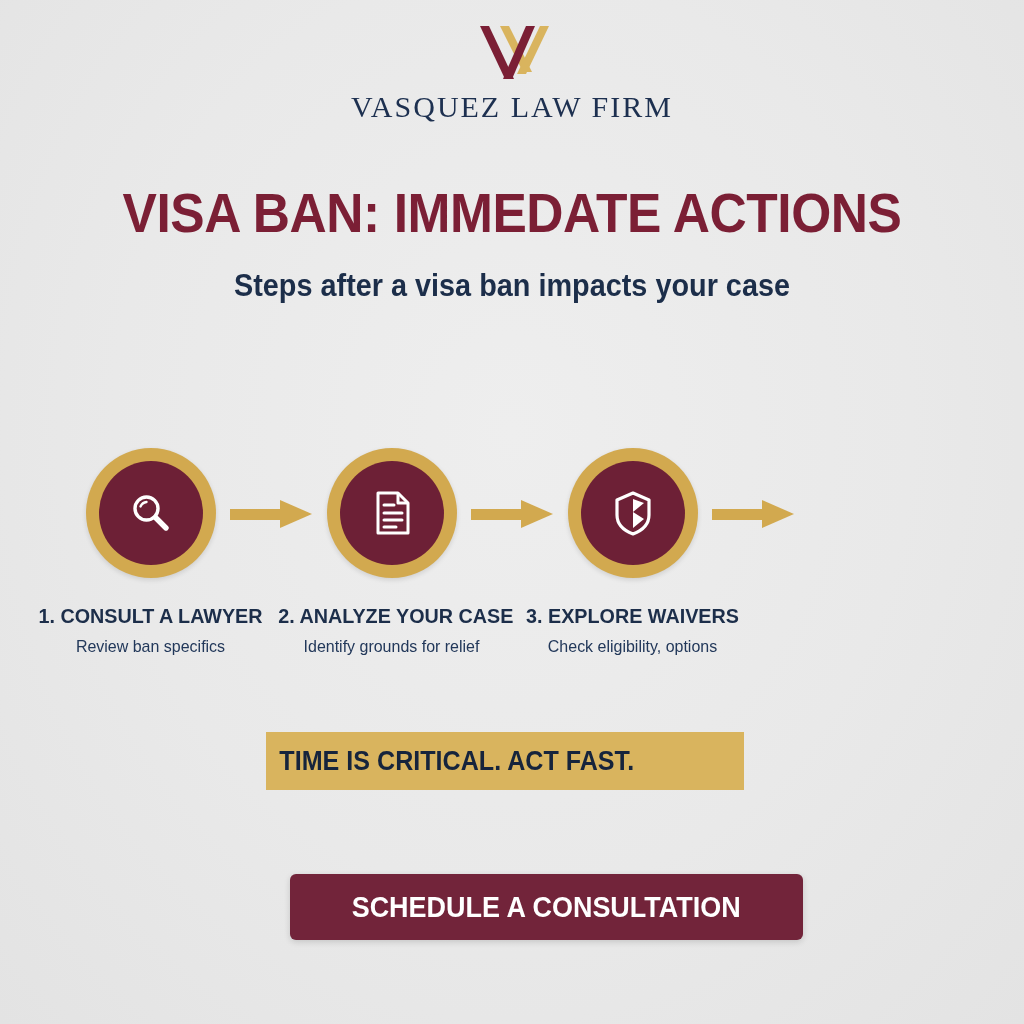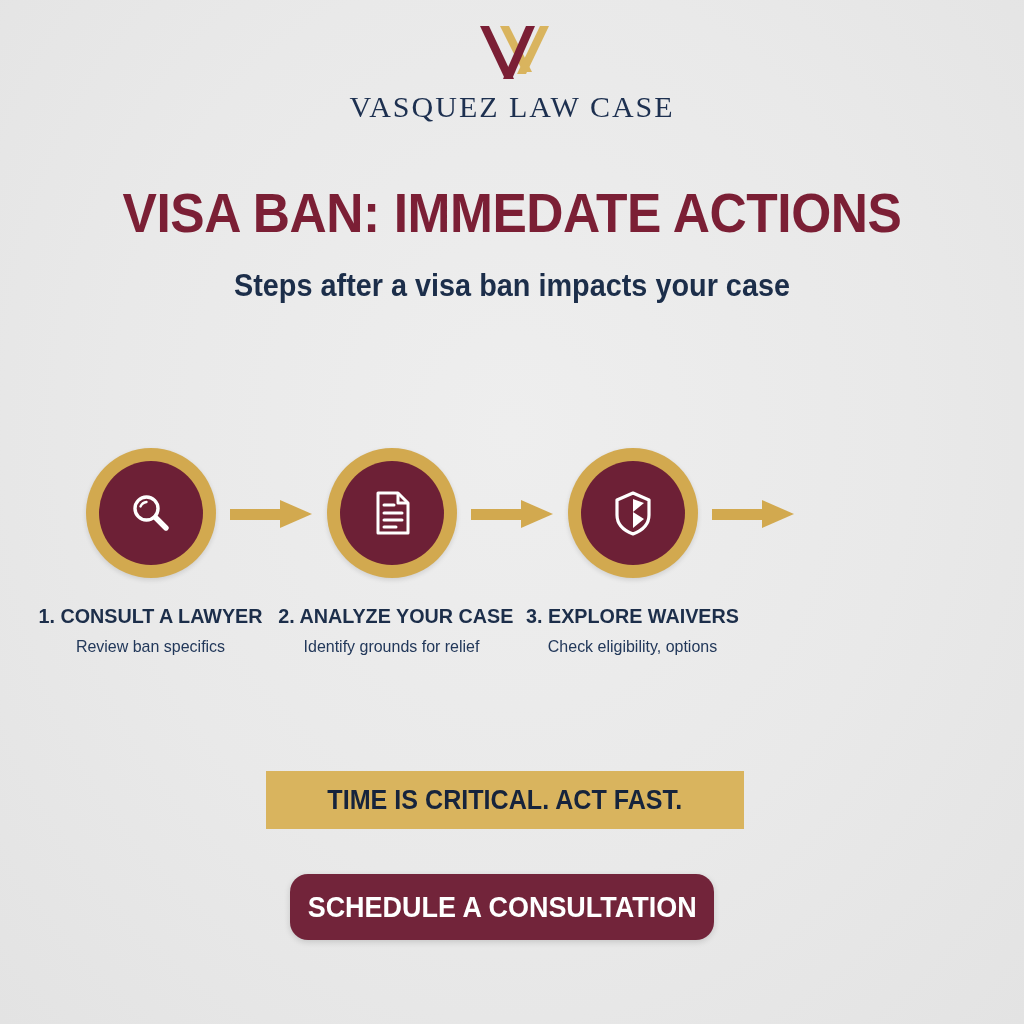--- a/index.html
+++ b/index.html
@@ -140,46 +140,46 @@
     width: 86px;
     height: 32px;
   }
   .arrow:nth-of-type(1) { left: 200px; }
   .arrow:nth-of-type(2) { left: 441px; }
   .arrow:nth-of-type(3) { left: 682px; }
 
   
   .urgency {
     position: absolute;
-    top: 771px;
+    top: 732px;
     left: 266px;
     width: 478px;
     height: 58px;
     background: #d9b45e;
     display: flex;
     align-items: center;
-    justify-content: center;
+    justify-content: flex-start;
   }
   .urgency-text {
     font-family: "Liberation Sans Narrow", "Liberation Sans", sans-serif;
     font-weight: 700;
     font-size: 27px;
     color: #16243c;
     transform: scaleX(0.93);
     white-space: nowrap;
   }
 
   .cta {
     position: absolute;
     top: 874px;
     left: 290px;
-    width: 424px;
+    width: 513px;
     height: 66px;
     background: #72243a;
-    border-radius: 18px;
+    border-radius: 6px;
     display: flex;
     align-items: center;
     justify-content: center;
     box-shadow: 0 2px 6px rgba(0,0,0,0.15);
     cursor: pointer;
   }
   .cta-text {
     font-family: "Liberation Sans Narrow", "Liberation Sans", sans-serif;
     font-weight: 700;
     font-size: 29px;
@@ -194,21 +194,21 @@
 <div id="poster">
 
   <div class="brand">
     <svg class="brand-mark" viewBox="0 0 92 62">
       <polygon points="14,4 23,4 48,57 39,57" fill="#7b1f35"></polygon>
       <polygon points="34,4 43,4 66,50 57,50" fill="#d9b45e"></polygon>
       <polygon points="52,4 61,4 39,57 30,57" fill="#7b1f35" opacity="0"></polygon>
       <polygon points="60,4 69,4 46,57 37,57" fill="#7b1f35"></polygon>
       <polygon points="74,4 83,4 60,52 51,52" fill="#d9b45e"></polygon>
     </svg>
-    <div class="brand-name">VASQUEZ LAW CASE</div>
+    <div class="brand-name">VASQUEZ LAW FIRM</div>
   </div>
 
   <div class="headline">VISA BAN: IMMEDATE ACTIONS</div>
   <div class="subhead">Steps after a visa ban impacts your case</div>
 
   <div class="steps">
 
     <div class="step">
       <div class="badge">
         <div class="badge-inner">

